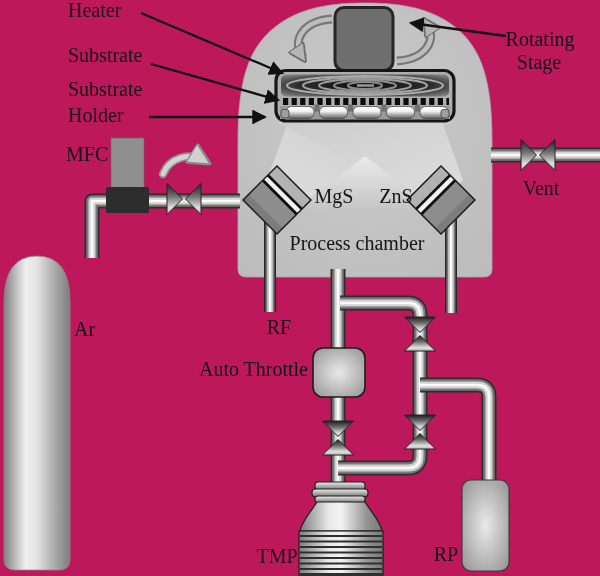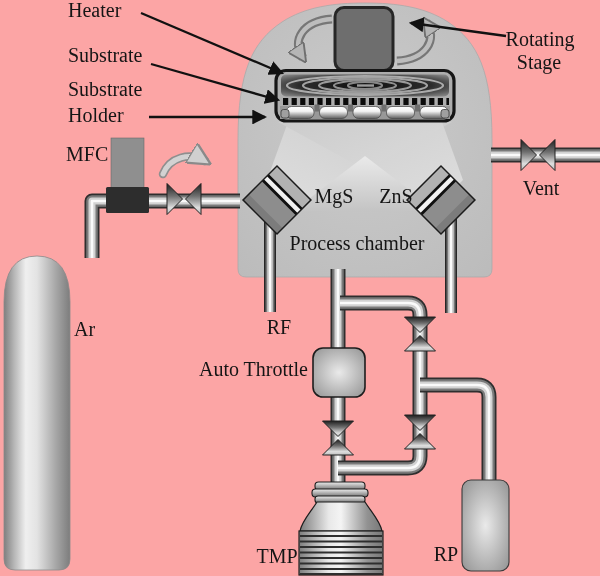--- a/index.html
+++ b/index.html
@@ -1,16 +1,16 @@
 <!DOCTYPE html>
 <html><head>
 <meta charset="utf-8">
 <style>
   html,body{margin:0;padding:0;background:#ffffff;}
-  .canvas{position:relative;width:600px;height:576px;background:#fca5a5;overflow:hidden;
+  .canvas{position:relative;width:600px;height:576px;background:#be185d;overflow:hidden;
           font-family:"Liberation Serif","DejaVu Serif",serif;}
   svg{display:block;}
   text{font-family:"Liberation Serif","DejaVu Serif",serif;font-size:20px;fill:#151515;}
   .t1{fill:none;stroke:#2e2e2e;stroke-width:15;stroke-linejoin:round;stroke-linecap:butt;}
   .t2{fill:none;stroke:#7a7a7a;stroke-width:11.5;stroke-linejoin:round;}
   .t3{fill:none;stroke:#d2d2d2;stroke-width:7;stroke-linejoin:round;}
   .t4{fill:none;stroke:#fafafa;stroke-width:2.6;stroke-linejoin:round;}
   .s1{fill:none;stroke:#262626;stroke-width:12;stroke-linejoin:round;}
   .s2{fill:none;stroke:#777777;stroke-width:9;stroke-linejoin:round;}
   .s3{fill:none;stroke:#d0d0d0;stroke-width:5.5;stroke-linejoin:round;}

